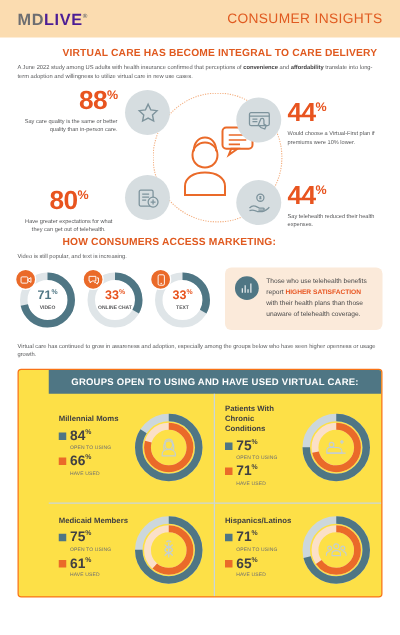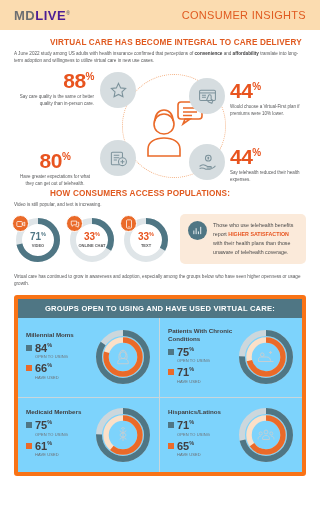--- a/index.html
+++ b/index.html
@@ -90,22 +90,22 @@
     width: 19px; height: 19px; border-radius: 50%; background: #4f7684;
     display: flex; align-items: center; justify-content: center; flex: none;
   }
   .callout-tx { font-size: 5.3px; line-height: 1.65; color: #4a4a4a; }
   .callout-tx b { color: #e8541f; font-weight: bold; }
 
   
   .block3 { padding: 0 14px; margin-top: 9px; }
 
   .panel {
-    margin: 7px 14px 0 14px; border: 4px solid #f97316; border-radius: 3px;
-    background: #7dd3fc; overflow: hidden;
+    margin: 7px 14px 0 14px; border: 1px solid #f97316; border-radius: 3px;
+    background: #fde047; overflow: hidden; padding-left: 24px;
   }
   .panel-bar {
     background: #4f7684; color: #fff; text-align: center;
     font-size: 7.6px; font-weight: bold; letter-spacing: .2px; padding: 5px 0;
   }
   .grid { display: grid; grid-template-columns: 1fr 1fr; }
   .cell { padding: 9px 8px; display: flex; align-items: center; gap: 4px; }
   .cell.brdr-r { border-right: 1px solid #c9d6db; }
   .cell.brdr-b { border-bottom: 1px solid #c9d6db; }
   .cell-txt { flex: 1; min-width: 0; }
@@ -194,21 +194,21 @@
         <div class="desc">Would choose a Virtual-First plan if premiums were 10% lower.</div>
       </div>
       <div class="stat s4">
         <div class="num"><span>44</span><sup>%</sup></div>
         <div class="desc">Say telehealth reduced their health expenses.</div>
       </div>
     </div>
   </div>
 
   <div class="block2">
-    <div class="sec-title">HOW CONSUMERS ACCESS POPULATIONS:</div>
+    <div class="sec-title">HOW CONSUMERS ACCESS MARKETING:</div>
     <div class="sec-sub">Video is still popular, and text is increasing.</div>
 
     <div class="row2">
       <div class="donuts">
 
         <div class="donut-wrap">
           <svg class="donut" viewBox="0 0 48 48">
             <circle cx="24" cy="24" r="19" fill="none" stroke="#dfe5e8" stroke-width="6"></circle>
             <circle cx="24" cy="24" r="19" fill="none" stroke="#4f7684" stroke-width="6" stroke-dasharray="84.8 34.6" stroke-dashoffset="0"></circle>
           </svg>

